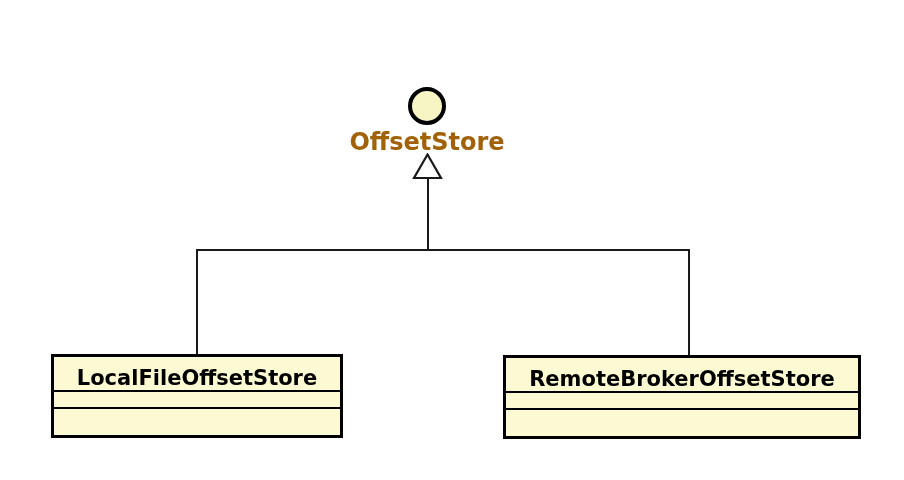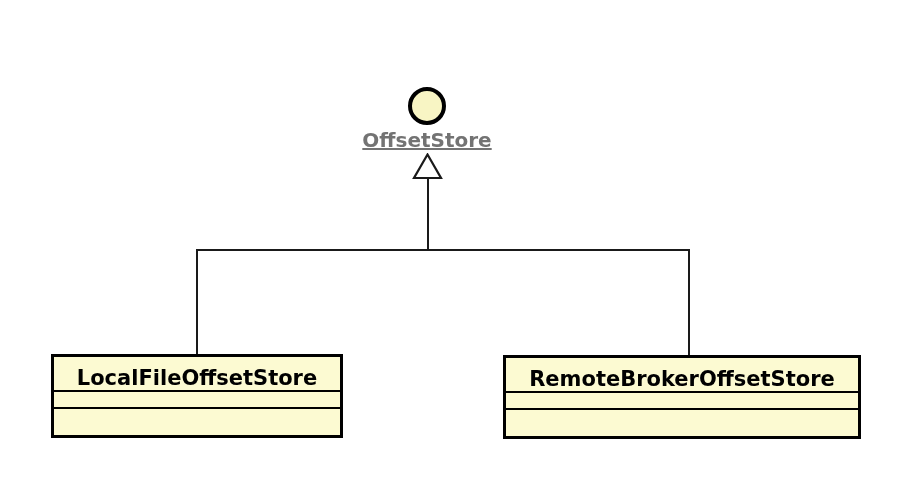--- a/index.html
+++ b/index.html
@@ -27,26 +27,25 @@
     border: 4px solid #000000;
     border-radius: 50%;
     background: #F8F5C4;
   }
   .iface-label {
     position: absolute;
     left: 327px;
     top: 128px;
     width: 200px;
     text-align: center;
-    font-size: 20px;
+    font-size: 24px;
     font-weight: bold;
-    color: #737373;
+    color: #a16207;
     letter-spacing: 0px;
     white-space: nowrap;
-    text-decoration: underline;
   }
 
   
   .arrowhead {
     position: absolute;
     left: 412px;
     top: 153px;
     width: 31px;
     height: 27px;
   }

